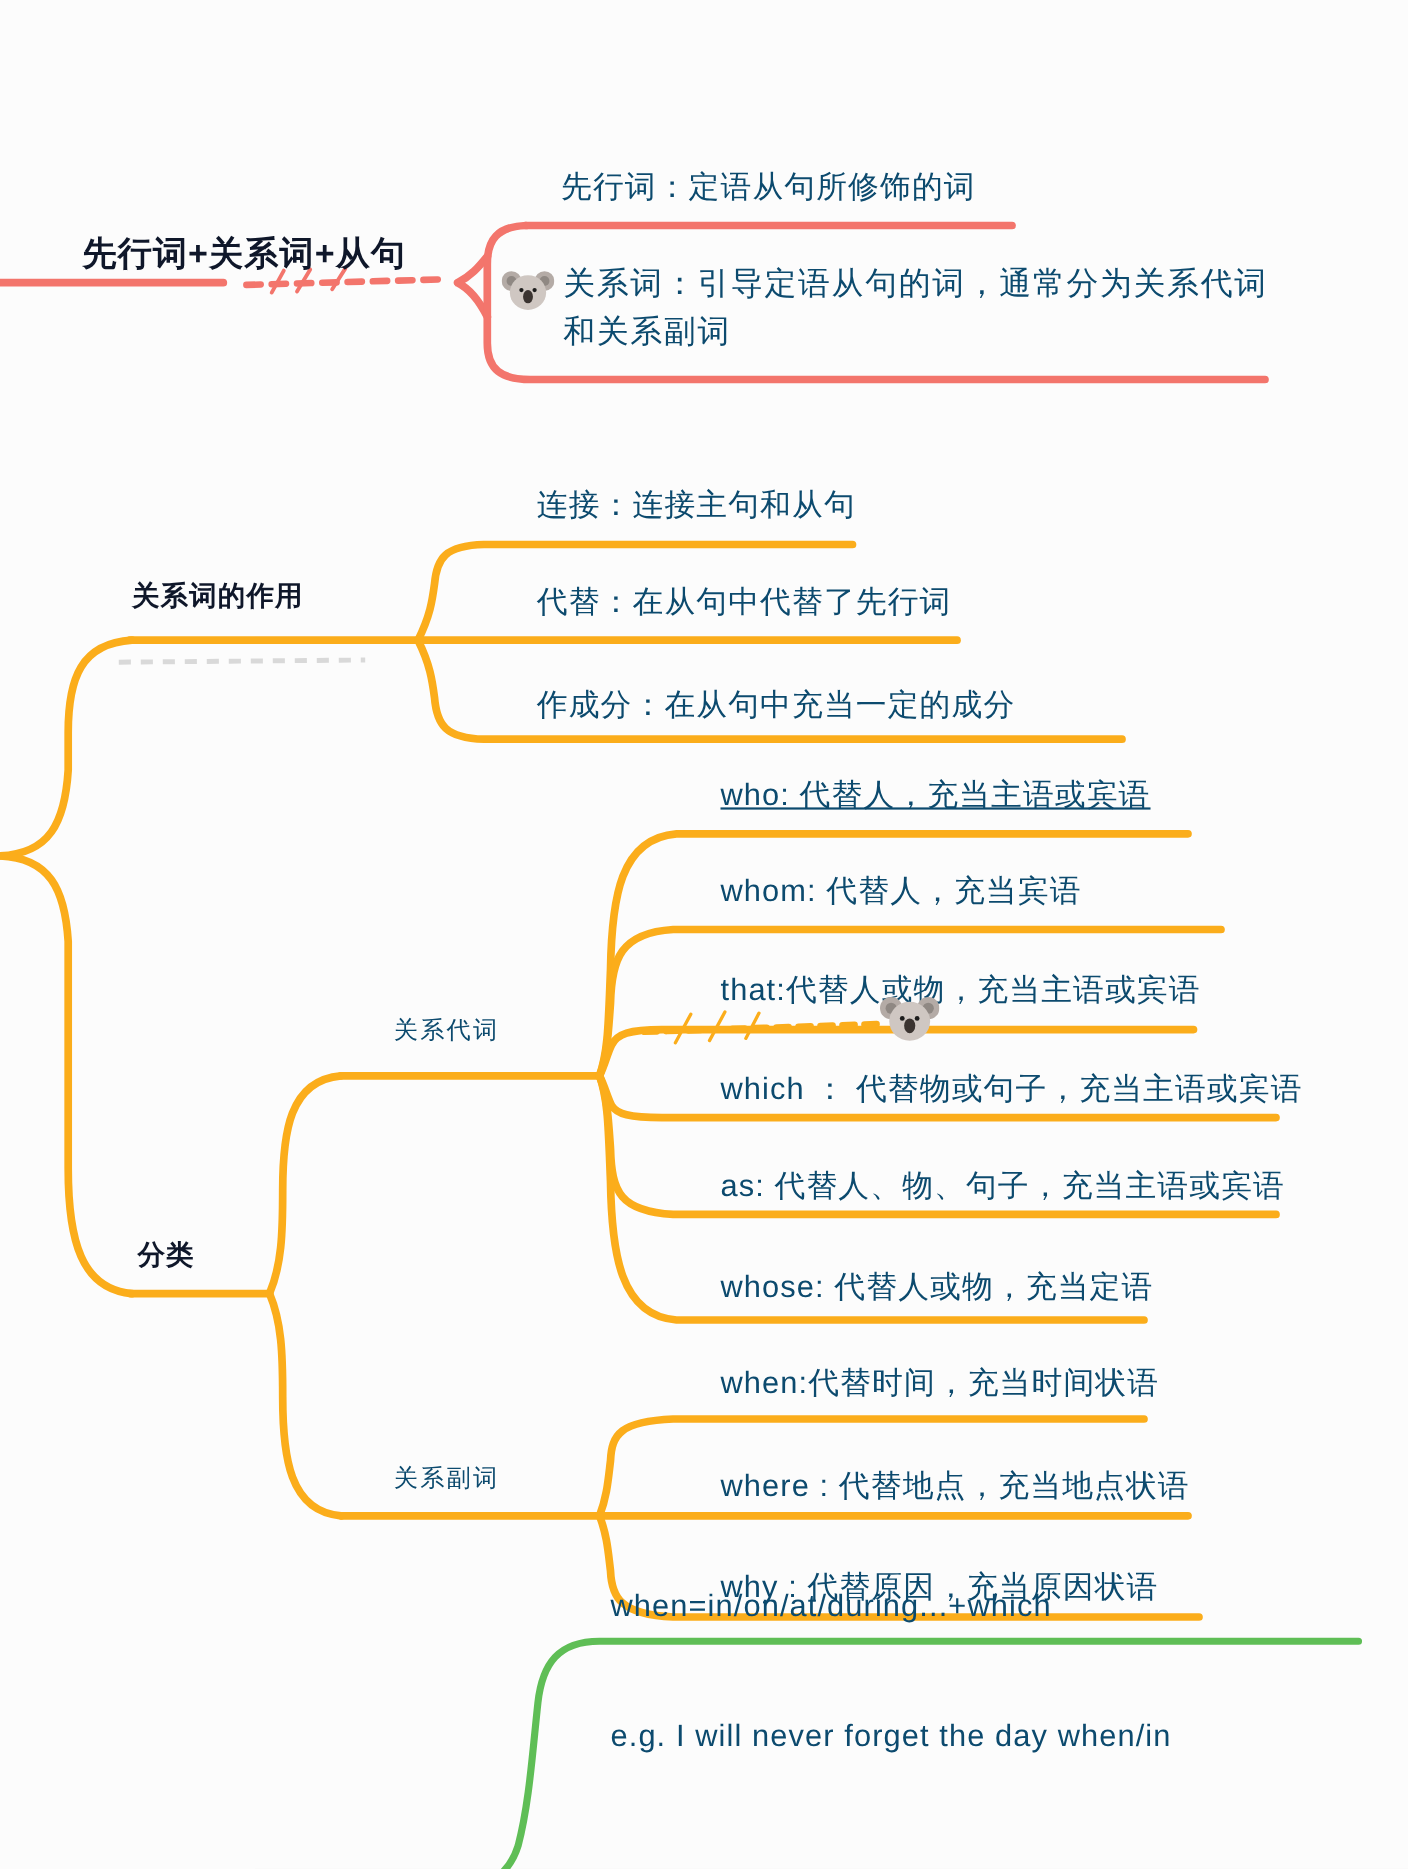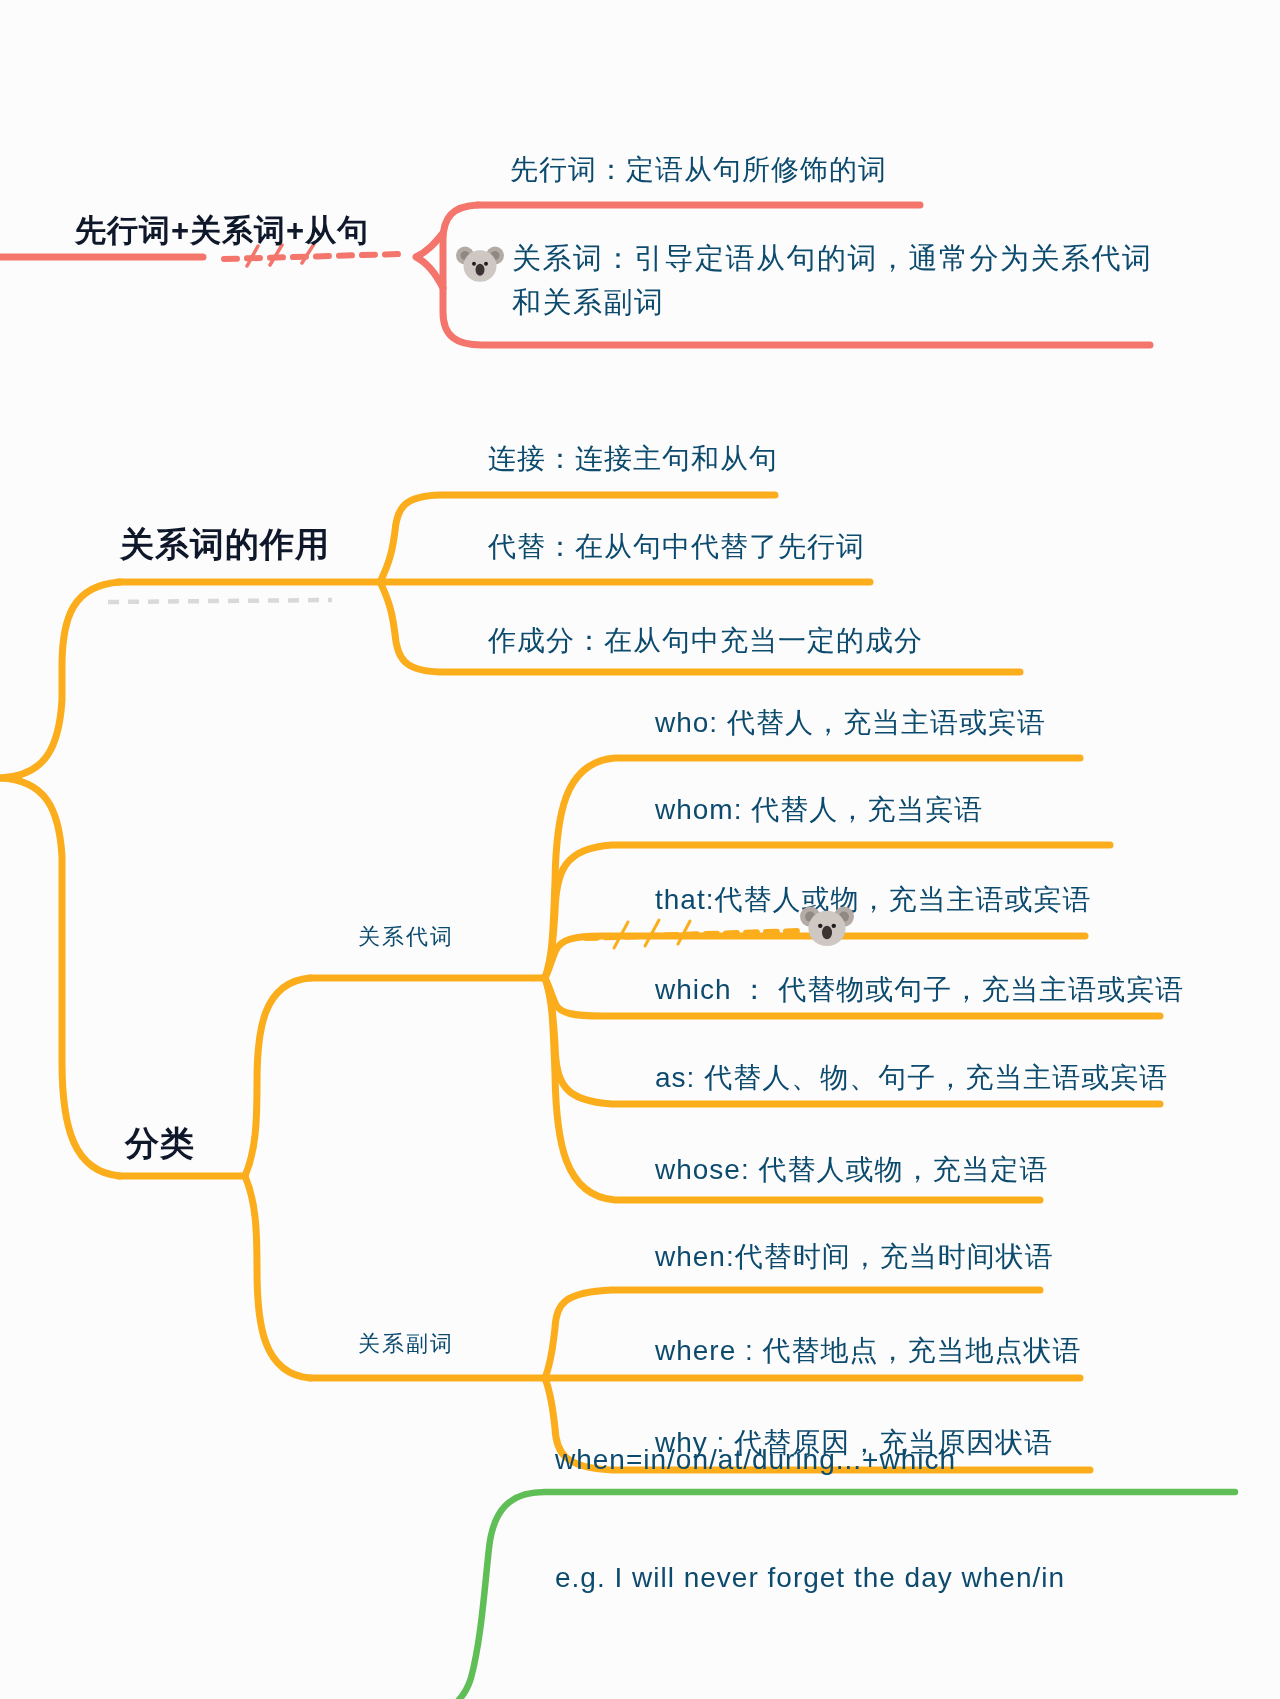--- a/index.html
+++ b/index.html
@@ -8,21 +8,21 @@
     background:#fcfcfc;overflow:hidden;
     font-family:"Liberation Sans","DejaVu Sans",sans-serif;
   }
   svg.branches{position:absolute;left:0;top:0;width:1280px;height:1699px;}
   .n{
     position:absolute;font-size:28px;letter-spacing:1px;color:#0c4a6e;
     white-space:nowrap;line-height:1.2;
   }
   .bold{font-weight:bold;color:#0f172a;}
   .title{font-size:31px;letter-spacing:1px;}
-  .rootlabel{font-size:34px;letter-spacing:1px;font-family:Liberation Mono, monospace;}
+  .rootlabel{font-size:25px;letter-spacing:1px;}
   .sublabel{font-size:22px;letter-spacing:2px;}
   .wrapnode{white-space:normal;width:652px;line-height:44px;letter-spacing:1.5px;font-size:29px;}
   .koala{position:absolute;}
 </style>
 </head>
 <body>
 
 <div class="canvas">
 
   <svg class="branches" viewBox="0 0 1280 1699">
@@ -77,21 +77,21 @@
   <div class="n wrapnode" style="left:512px;top:236px;">关系词：引导定语从句的词，通常分为关系代词和关系副词</div>
 
   <div class="n bold rootlabel" style="left:120px;top:527px;">关系词的作用</div>
   <div class="n" style="left:488px;top:442px;">连接：连接主句和从句</div>
   <div class="n" style="left:488px;top:530px;">代替：在从句中代替了先行词</div>
   <div class="n" style="left:488px;top:624px;">作成分：在从句中充当一定的成分</div>
 
   <div class="n bold rootlabel" style="left:125px;top:1126px;">分类</div>
 
   <div class="n sublabel" style="left:358px;top:924px;">关系代词</div>
-  <div class="n" style="left:655px;top:706px;">who: 代替人，充当主语或宾语</div>
+  <div class="n" style="left:655px;top:706px;text-decoration:underline;">who: 代替人，充当主语或宾语</div>
   <div class="n" style="left:655px;top:793px;">whom: 代替人，充当宾语</div>
   <div class="n" style="left:655px;top:883px;">that:代替人或物，充当主语或宾语</div>
   <div class="n" style="left:655px;top:973px;">which ： 代替物或句子，充当主语或宾语</div>
   <div class="n" style="left:655px;top:1061px;">as: 代替人、物、句子，充当主语或宾语</div>
   <div class="n" style="left:655px;top:1153px;">whose: 代替人或物，充当定语</div>
 
   <div class="n sublabel" style="left:358px;top:1331px;">关系副词</div>
   <div class="n" style="left:655px;top:1240px;">when:代替时间，充当时间状语</div>
   <div class="n" style="left:655px;top:1334px;">where : 代替地点，充当地点状语</div>
   <div class="n" style="left:655px;top:1426px;">why : 代替原因，充当原因状语</div>

